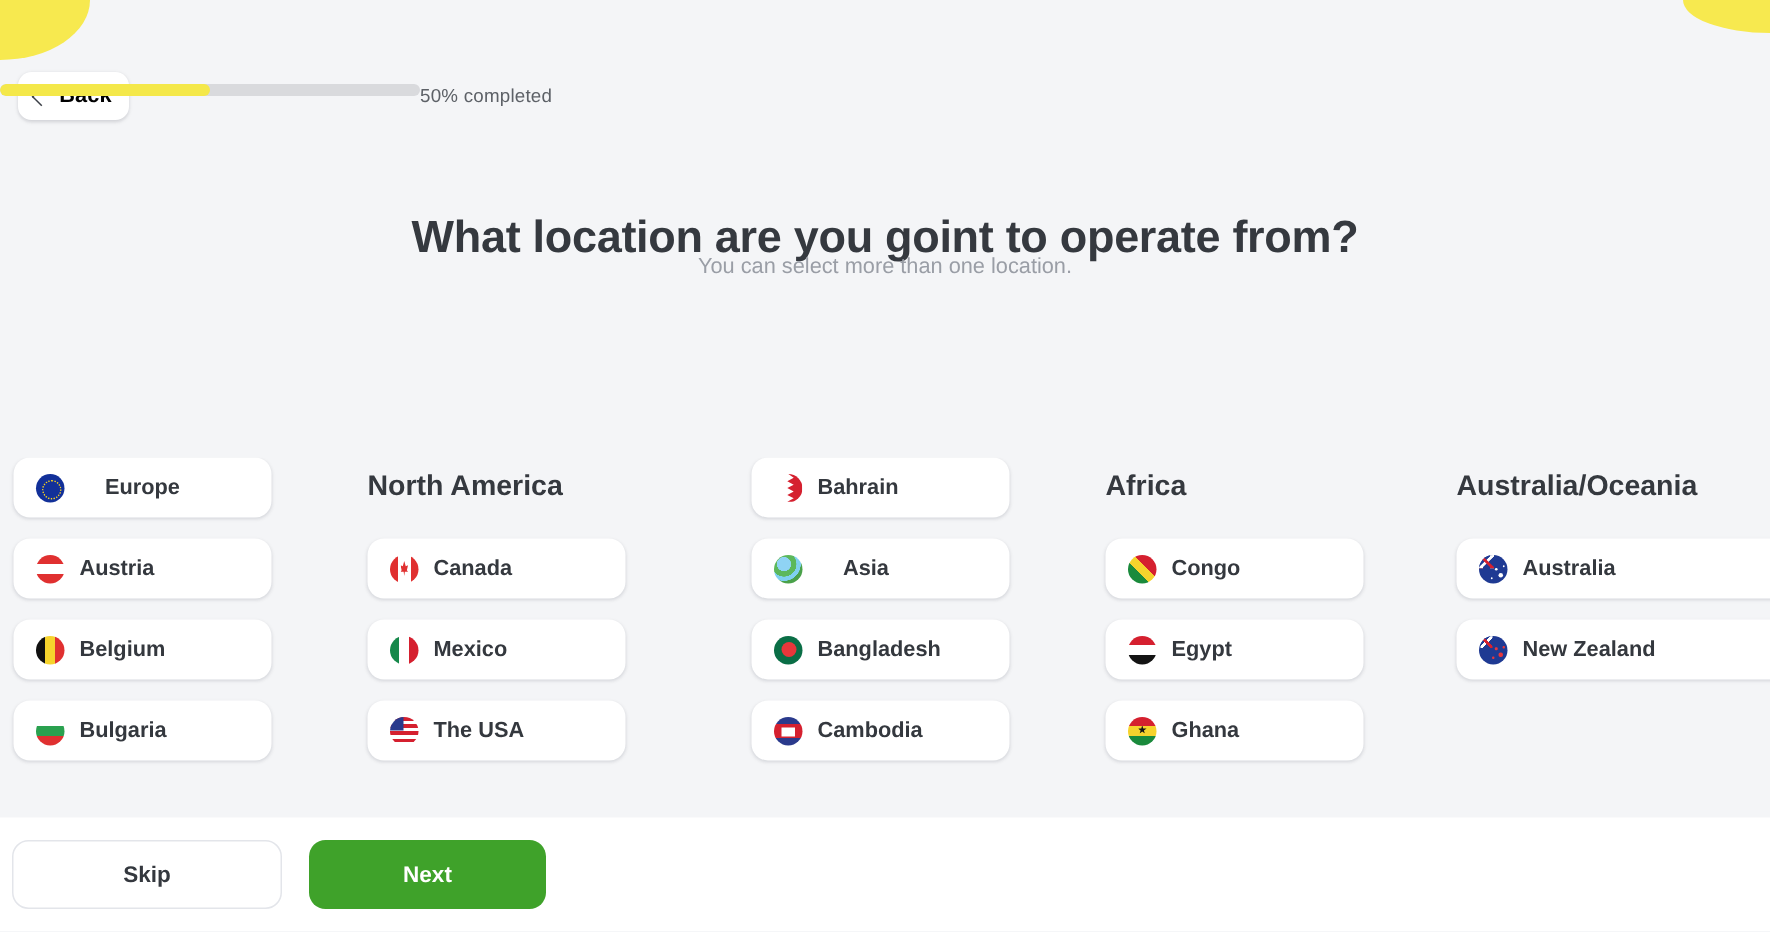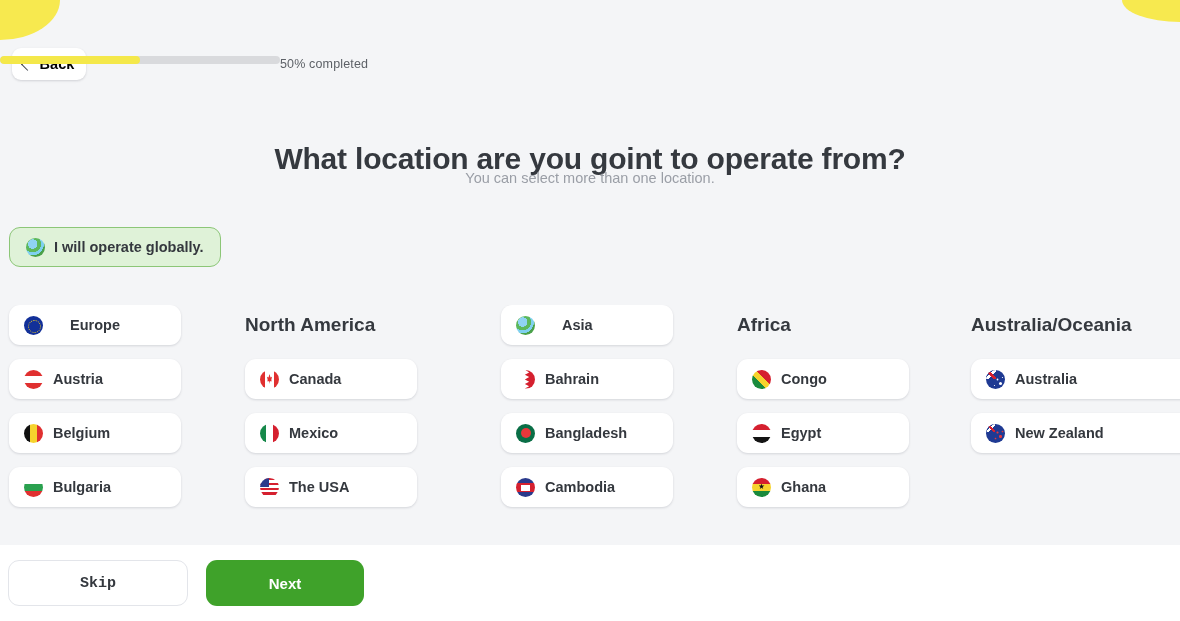--- a/index.html
+++ b/index.html
@@ -287,21 +287,21 @@
     padding-left: 8px;
     gap: 18px;
   }
   .btn-skip {
     width: 180px; height: 46px;
     background: #ffffff;
     border: 1px solid #e3e5ea;
     border-radius: 11px;
     font-size: 15px; font-weight: 700; color: #34383e;
     cursor: pointer;
-    font-family: Liberation Mono, monospace;
+    font-family: Liberation Sans, sans-serif;
   }
   .btn-next {
     width: 158px; height: 46px;
     background: #3fa22a;
     border: none;
     border-radius: 11px;
     font-size: 15px; font-weight: 700; color: #ffffff;
     cursor: pointer;
     font-family: "Liberation Sans", sans-serif;
   }
@@ -322,24 +322,20 @@
   <div class="progress-wrap">
     <div class="progress-track">
       <div class="progress-fill" id="progress-fill" style="width: 50%;"></div>
     </div>
     <div class="progress-label">50% completed</div>
   </div>
 
   <h1 class="title">What location are you goint to operate from?</h1>
   <p class="subtitle">You can select more than one location.</p>
 
-  <div class="global-chip">
-    <span class="flag f-globe"></span>
-    <span class="lbl">I will operate globally.</span>
-  </div>
 
   <div class="columns" id="columns">
       <div class="col col-0">
         <div class="opt head">
           <span class="flag f-eu"></span>
           <span class="lbl">Europe</span>
         </div>
         <div class="opt">
           <span class="flag f-at"></span>
           <span class="lbl">Austria</span>
@@ -362,27 +358,27 @@
         <div class="opt">
           <span class="flag f-mx"></span>
           <span class="lbl">Mexico</span>
         </div>
         <div class="opt">
           <span class="flag f-us"></span>
           <span class="lbl">The USA</span>
         </div>
       </div>
       <div class="col col-2">
+        <div class="opt">
+          <span class="flag f-bh"></span>
+          <span class="lbl">Bahrain</span>
+        </div>
         <div class="opt head">
           <span class="flag f-globe"></span>
           <span class="lbl">Asia</span>
-        </div>
-        <div class="opt">
-          <span class="flag f-bh"></span>
-          <span class="lbl">Bahrain</span>
         </div>
         <div class="opt">
           <span class="flag f-bd"></span>
           <span class="lbl">Bangladesh</span>
         </div>
         <div class="opt">
           <span class="flag f-kh"></span>
           <span class="lbl">Cambodia</span>
         </div>
       </div>

